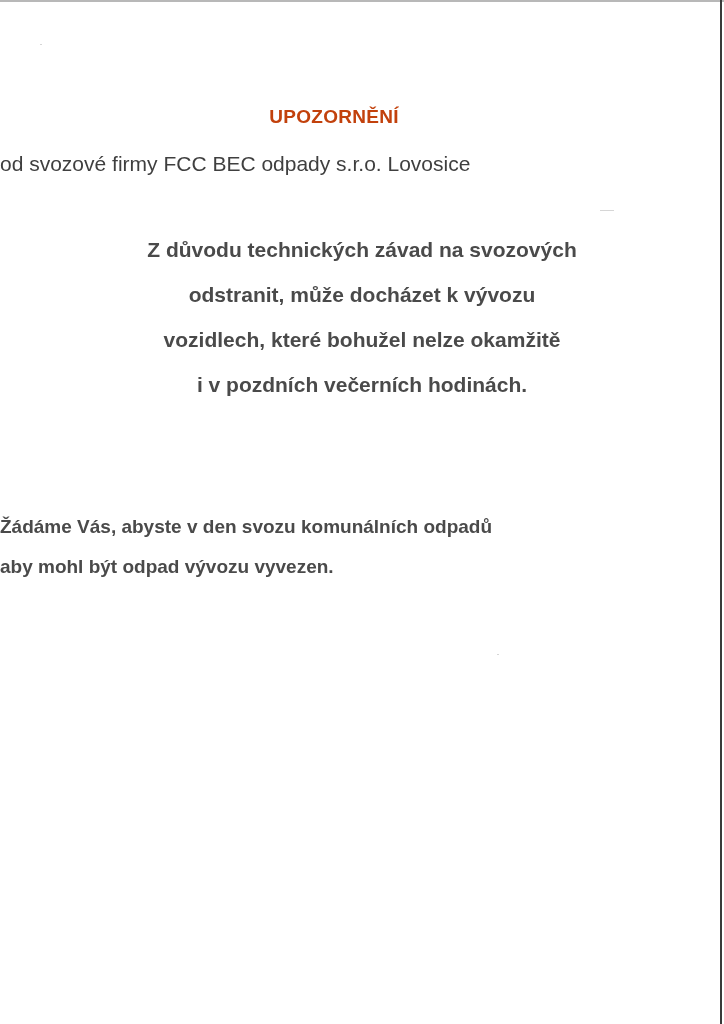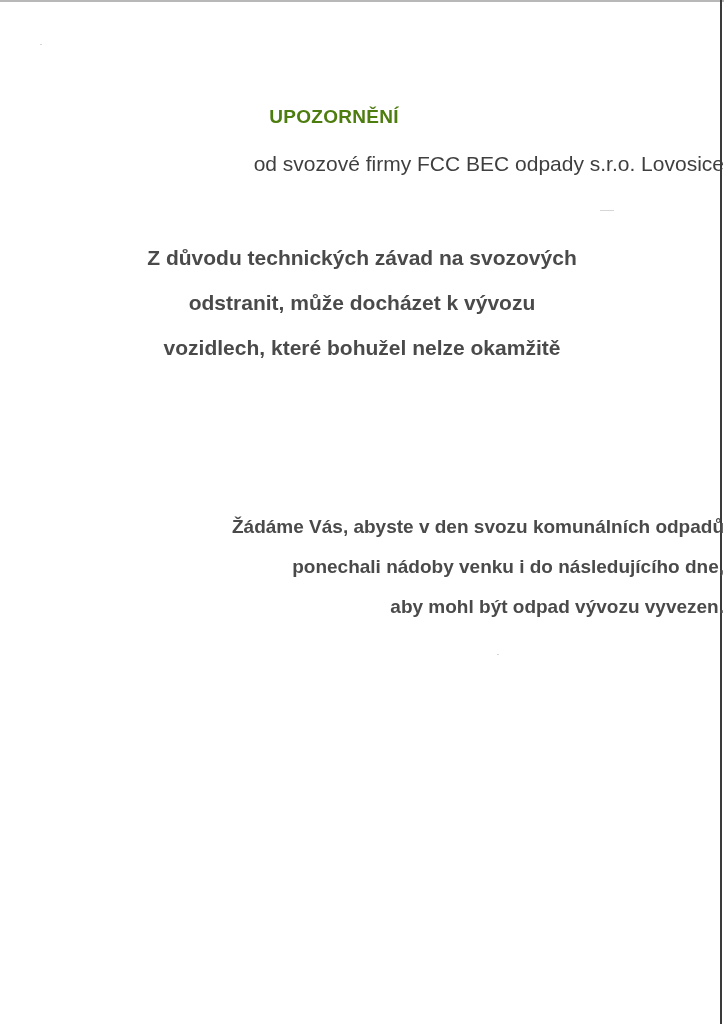--- a/index.html
+++ b/index.html
@@ -33,49 +33,49 @@
       width: 724px; height: 1024px;
     }
     .title {
       position: absolute;
       top: 106px;
       left: 0; width: 668px;
       text-align: center;
       font-weight: bold;
       font-size: 19px;
       letter-spacing: 0.3px;
-      color: #4d7c0f;
+      color: #c2410c;
     }
     .subtitle {
       position: absolute;
       top: 152px;
       left: 0; width: 724px;
-      text-align: right;
+      text-align: left;
       font-size: 21px;
       color: #3f3f3f;
     }
     .notice {
       position: absolute;
-      top: 238px;
+      top: 230px;
       left: 0; width: 724px;
       text-align: center;
       font-weight: bold;
       font-size: 21px;
       color: #4a4a4a;
     }
     .notice .line {
       display: block;
       height: 45px;
       line-height: 40px;
     }
     .request {
       position: absolute;
       top: 510px;
       left: 0; width: 724px;
-      text-align: right;
+      text-align: left;
       font-weight: bold;
       font-size: 19px;
       color: #4a4a4a;
     }
     .request .line {
       display: block;
       height: 40px;
       line-height: 34px;
     }
     .speck {
@@ -91,24 +91,24 @@
 <div class="right-edge"></div>
 
 <div class="page">
   <div class="title">UPOZORNĚNÍ</div>
   <div class="subtitle">od svozové firmy FCC BEC odpady s.r.o. Lovosice</div>
 
   <div class="notice">
     <span class="line">Z důvodu technických závad na svozových</span>
     <span class="line">odstranit, může docházet k vývozu</span>
     <span class="line">vozidlech, které bohužel nelze okamžitě</span>
+    <span class="line">i v pozdních večerních hodinách.</span>
   </div>
 
   <div class="request">
     <span class="line">Žádáme Vás, abyste v den svozu komunálních odpadů</span>
-    <span class="line">ponechali nádoby venku i do následujícího dne,</span>
     <span class="line">aby mohl být odpad vývozu vyvezen.</span>
   </div>
 
   <div class="speck" style="left:40px;top:44px;"></div>
   <div class="speck" style="left:600px;top:210px;width:14px;"></div>
   <div class="speck" style="left:497px;top:654px;"></div>
 </div>
 
 </body></html>

